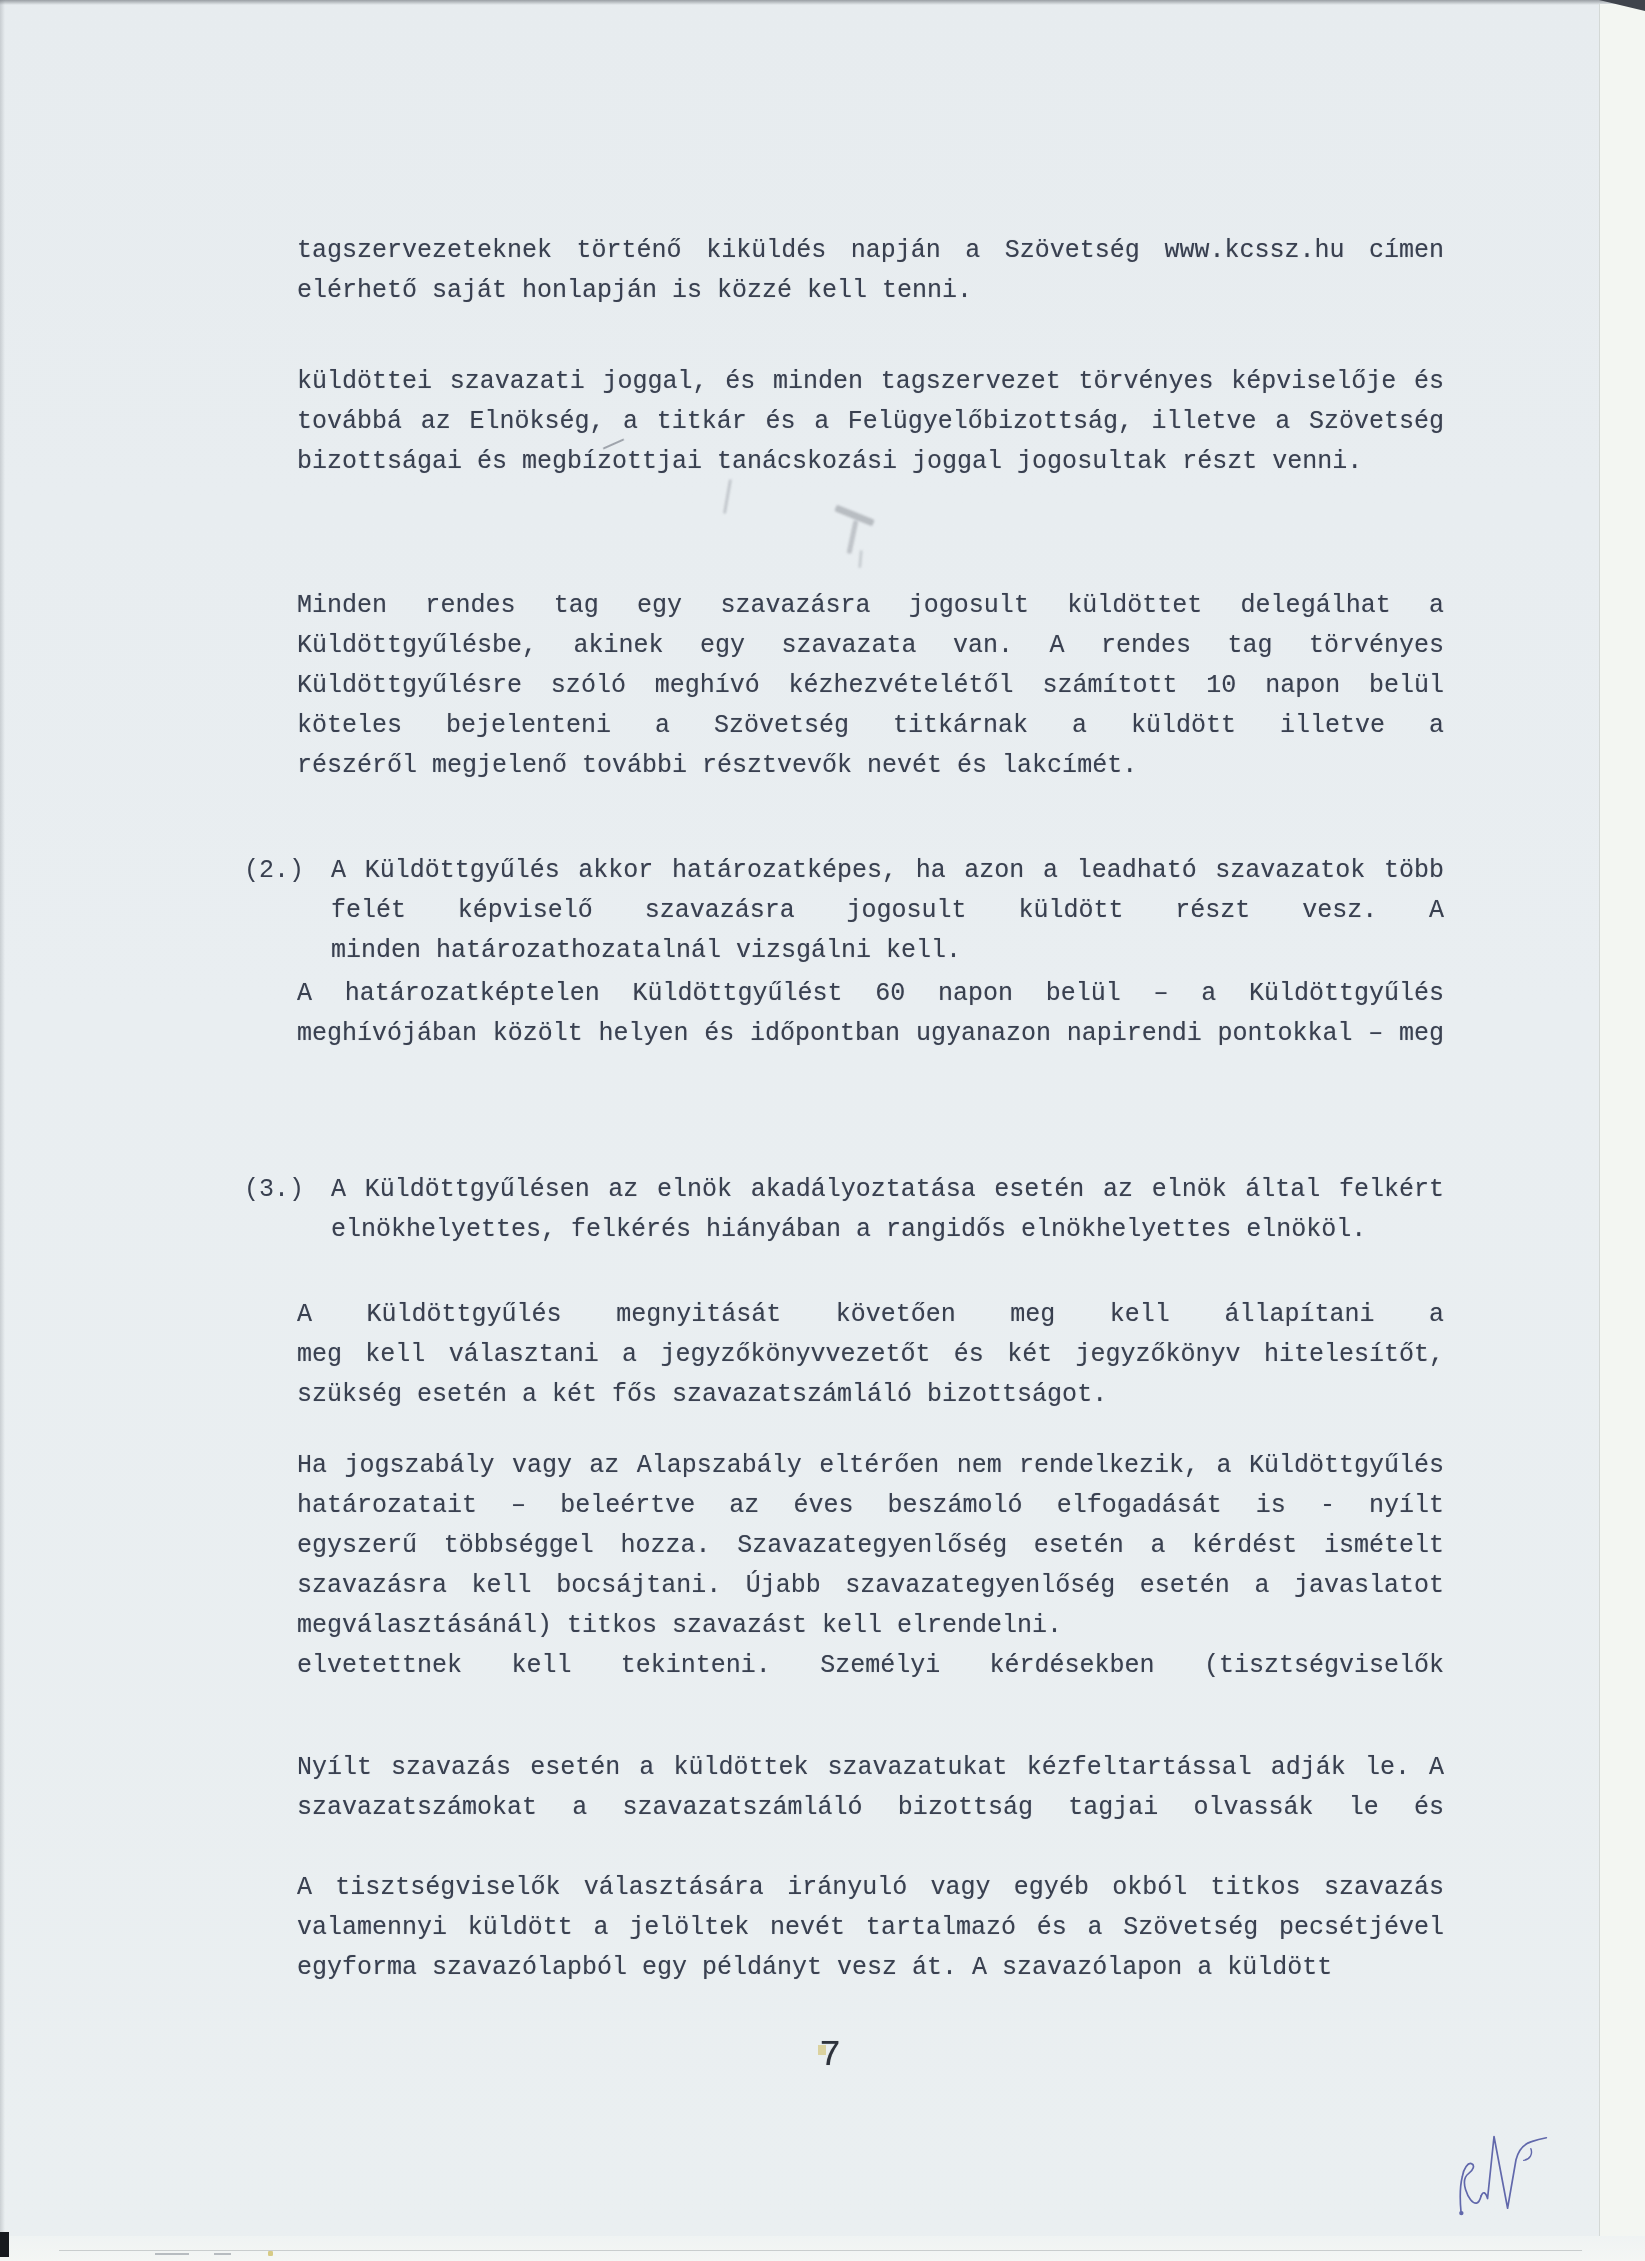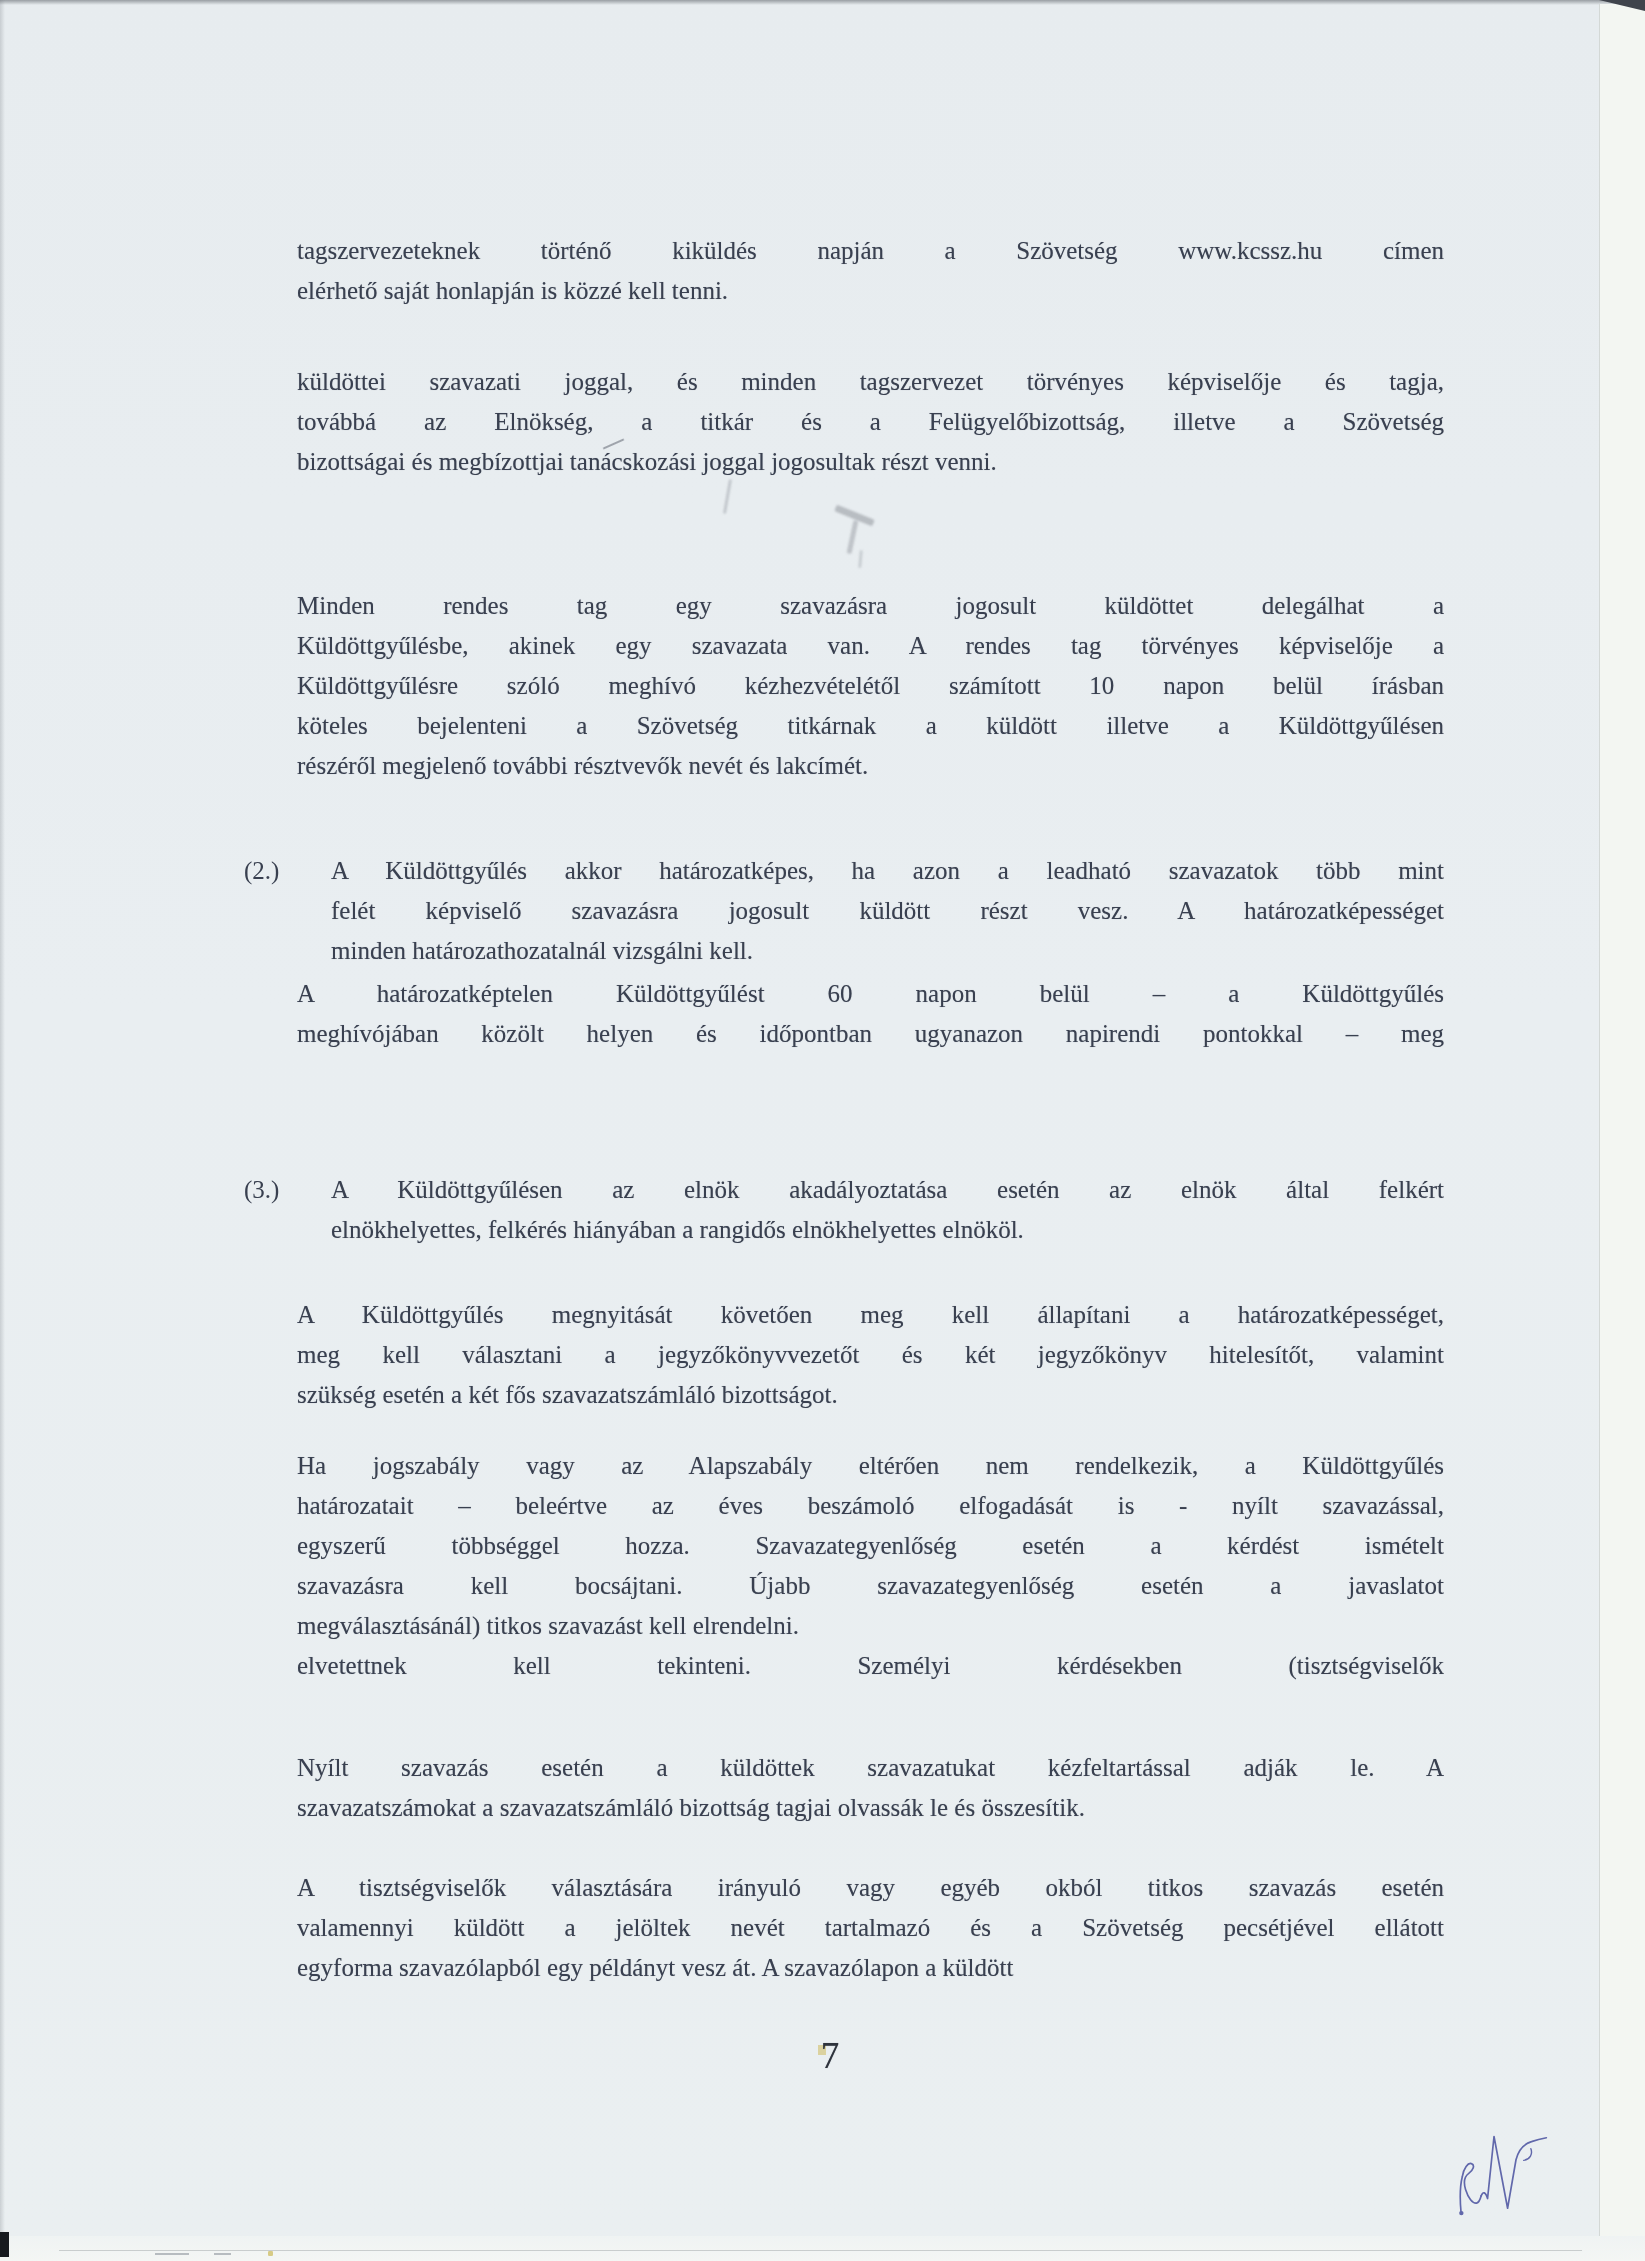--- a/index.html
+++ b/index.html
@@ -1,20 +1,20 @@
 <!DOCTYPE html>
 <html style="font-size:10.3px"><head>
 <meta charset="utf-8">
 <style>
   html,body{margin:0;padding:0;background:#e8edf0;}
   .page{
     position:relative;
     width:1645px;height:2261px;
     background:linear-gradient(180deg,#e7ecef 0%,#e9eef1 45%,#eaeff1 100%);
-    font-family:Liberation Serif, serif;
+    font-family:Liberation Mono, monospace;
     font-size:25px;color:#394050;
     overflow:hidden;
   }
   
   .edge-top{position:absolute;left:0;top:0;width:1645px;height:5.2px;
     background:linear-gradient(180deg,rgba(88,94,100,.55),rgba(88,94,100,0));}
   .edge-left{position:absolute;left:0;top:0;width:4.5px;height:2261px;
     background:linear-gradient(90deg,rgba(120,126,132,.28),rgba(120,126,132,0));}
   .right-strip{position:absolute;left:1599px;top:3.9px;width:46px;height:2257px;
     background:#f3f6f2;border-left:0.6px solid rgba(140,146,150,.30);}

